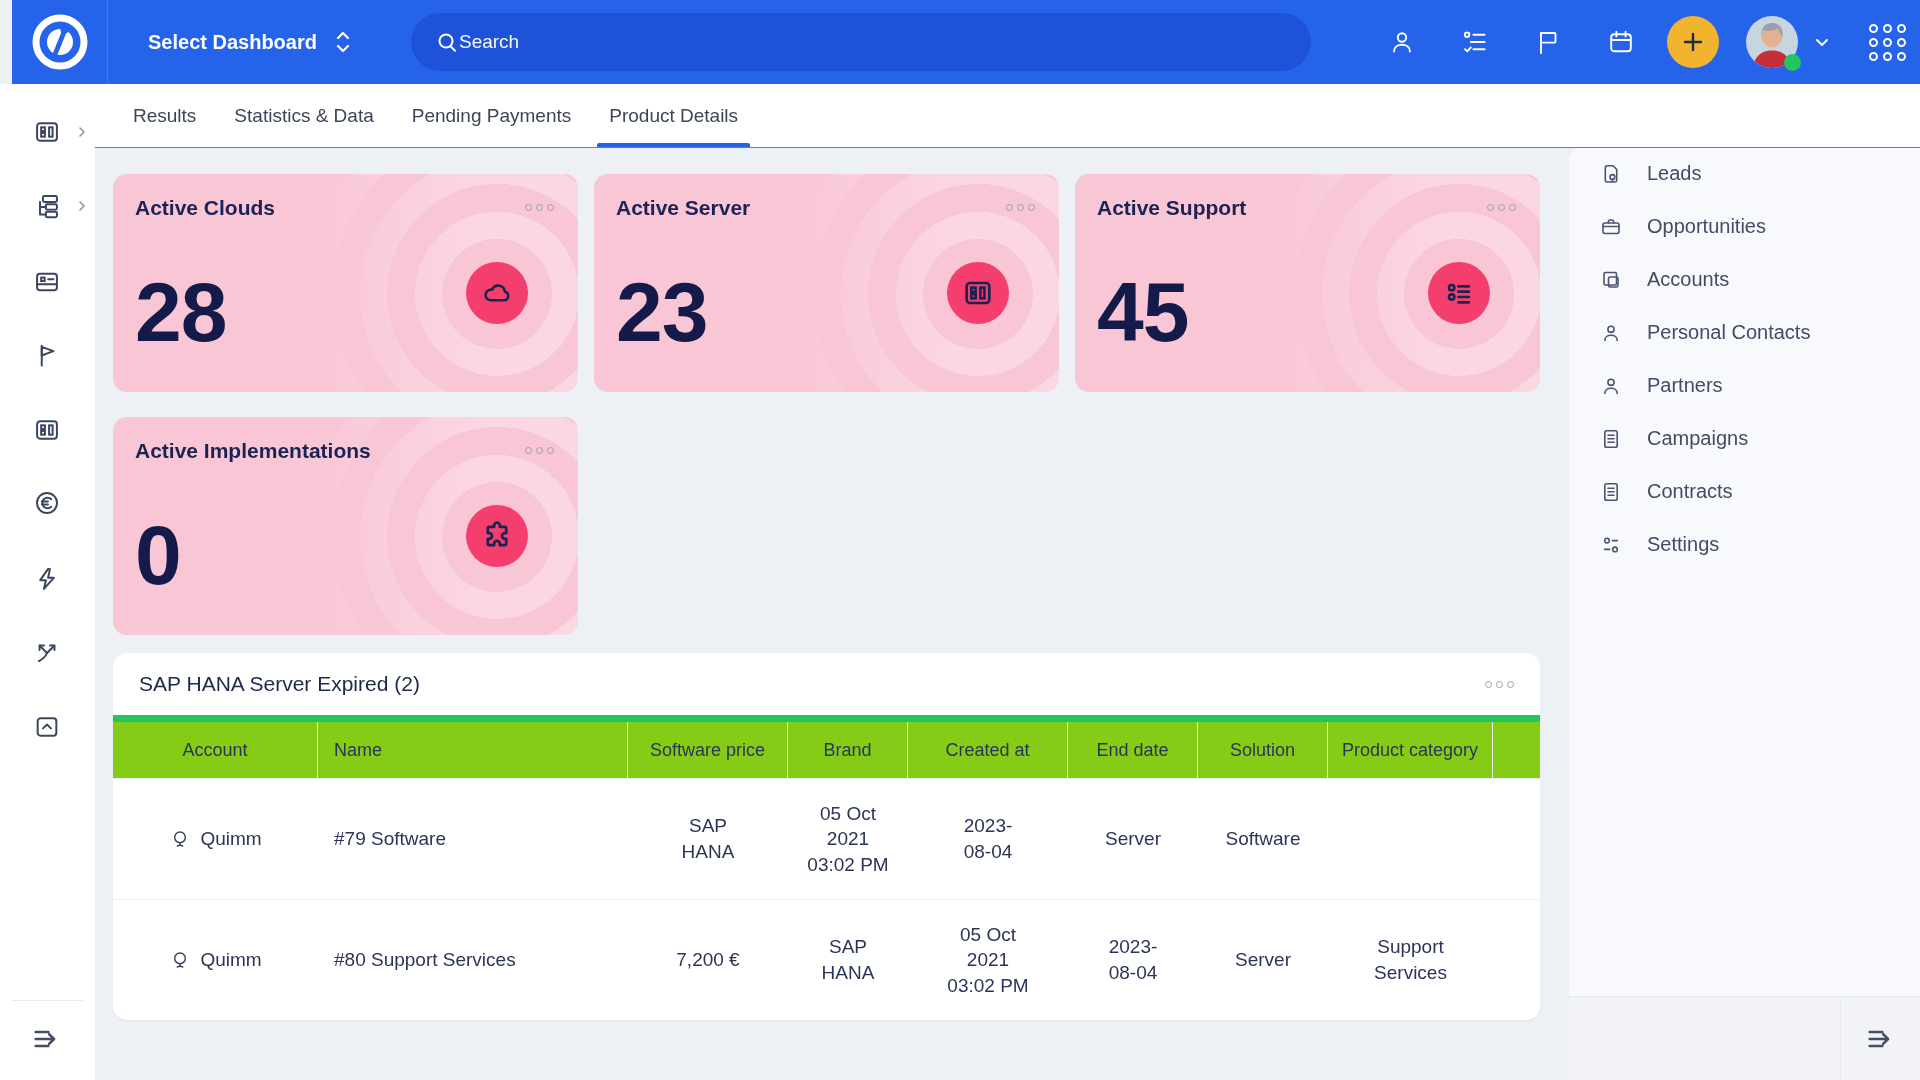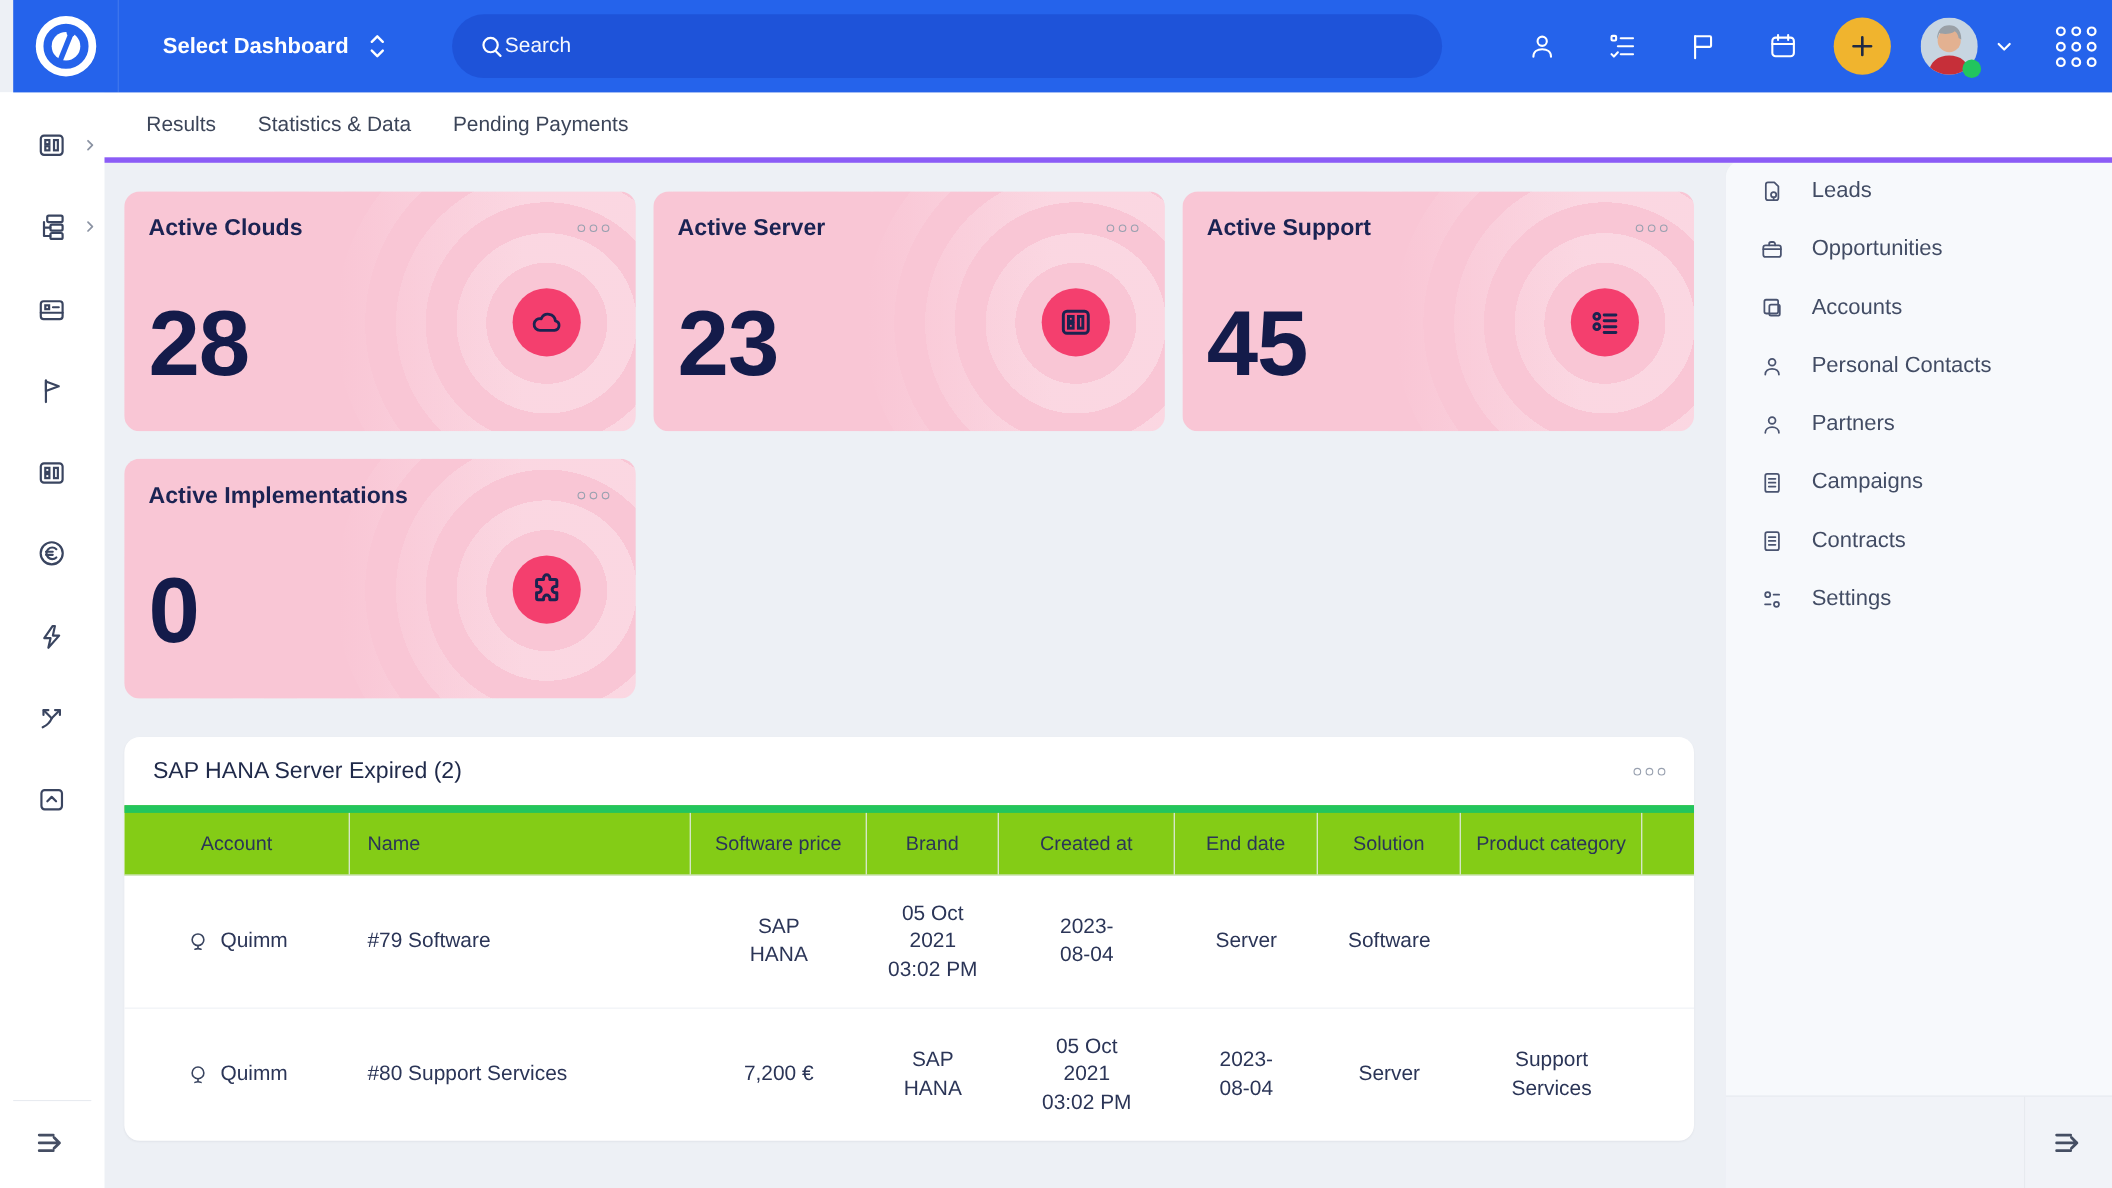--- a/index.html
+++ b/index.html
@@ -26,21 +26,21 @@
   .avatar-wrap { position:relative; width:52px; height:52px; margin-left:27px; cursor:pointer; }
   .avatar-wrap .status-dot { position:absolute; right:-3px; bottom:-3px; width:17px; height:17px;
               border-radius:50%; background:#22c55e; }
   .chev-after { margin-left:15px; cursor:pointer; }
   .grid-icon { margin-left:38px; display:grid; grid-template-columns:repeat(3,9px); grid-auto-rows:9px;
                gap:5px; cursor:pointer; }
   .grid-icon i { width:9px; height:9px; border:2px solid #fff; border-radius:50%; }
 
   
   .tabband { position:absolute; top:84px; left:0; width:1920px; height:64px; background:#fff;
-             border-bottom:5px solid #8b5cf6; z-index:3; }
+             border-bottom:1px solid #8b5cf6; z-index:3; }
   .tabs { display:flex; height:100%; margin-left:121px; gap:14px; }
   .tab { display:flex; align-items:center; padding:0 12px; font-size:19px; font-weight:500;
          color:#3c4559; position:relative; cursor:pointer; white-space:nowrap; }
   .tab.active::after { content:""; position:absolute; left:0; right:0; bottom:0; height:4px;
          background:#2563eb; border-radius:2px 2px 0 0; }
 
   
   .left-sidebar { position:absolute; top:84px; left:0; width:95px; height:996px; background:#fff; z-index:4; }
   .sicon { position:absolute; left:33px; width:28px; height:28px; color:#3a4560; cursor:pointer; }
   .schev { position:absolute; left:76px; width:12px; height:12px; color:#8b93a3; cursor:pointer; }
@@ -60,21 +60,21 @@
   .card-value { position:absolute; top:96px; left:22px; font-size:84px; font-weight:800; color:#141b4a;
                 line-height:1; letter-spacing:-1px; }
   .card-iconcircle { position:absolute; right:50px; top:50%; margin-top:-21px; width:62px; height:62px;
                 border-radius:50%; background:#f43f6e; display:flex; align-items:center; justify-content:center;
                 color:#1b2350; }
   .dots { display:flex; gap:4px; cursor:pointer; }
   .dots i { width:7px; height:7px; border:1.6px solid #98a0af; border-radius:50%; }
   .card .dots { position:absolute; top:30px; right:24px; }
 
   
-  .table-card { margin-top:35px; background:#fff; border-radius:14px; box-shadow:0 1px 2px rgba(16,24,40,.05); overflow:hidden; }
+  .table-card { margin-top:18px; background:#fff; border-radius:14px; box-shadow:0 1px 2px rgba(16,24,40,.05); overflow:hidden; }
   .table-head { height:62px; display:flex; align-items:center; justify-content:space-between; padding:0 26px; }
   .table-title { font-size:21px; font-weight:500; color:#1f2949; }
   .tgrid { display:grid; grid-template-columns:205px 310px 160px 120px 160px 130px 130px 165px 1fr; }
   .th { min-height:56px; display:flex; align-items:center; justify-content:center; text-align:center;
         font-size:18px; font-weight:500; color:#2b3557; border-right:1px solid #e9edf2; padding:8px 12px; }
   .th:last-child { border-right:none; }
   .th.left { justify-content:flex-start; text-align:left; padding-left:16px; }
   .thead-row { background:#84cc16; border-top:7px solid #22c55e; border-bottom:1px solid #e9edf2; }
   .tr { cursor:pointer; }
   .tr + .tr { border-top:1px solid #eef1f6; }
@@ -186,20 +186,21 @@
         <i></i>
     </div>
   </div>
 </div>
 
 <div class="tabband">
   <div class="tabs">
     <div class="tab">Results</div>
     <div class="tab">Statistics &amp; Data</div>
     <div class="tab">Pending Payments</div>
+    <div class="tab active">Product Details</div>
   </div>
 </div>
 
 <div class="left-sidebar">
   <svg class="sicon" style="top:34px" viewBox="0 0 24 24" fill="none" stroke="currentColor" stroke-width="1.7" stroke-linecap="round">
     <rect x="3.5" y="4.5" width="17" height="15" rx="2.5"></rect>
       <rect x="7" y="8" width="3.2" height="3.2"></rect>
       <rect x="7" y="12.8" width="3.2" height="3.2"></rect>
       <rect x="13.8" y="8" width="3" height="8"></rect>
   </svg>

